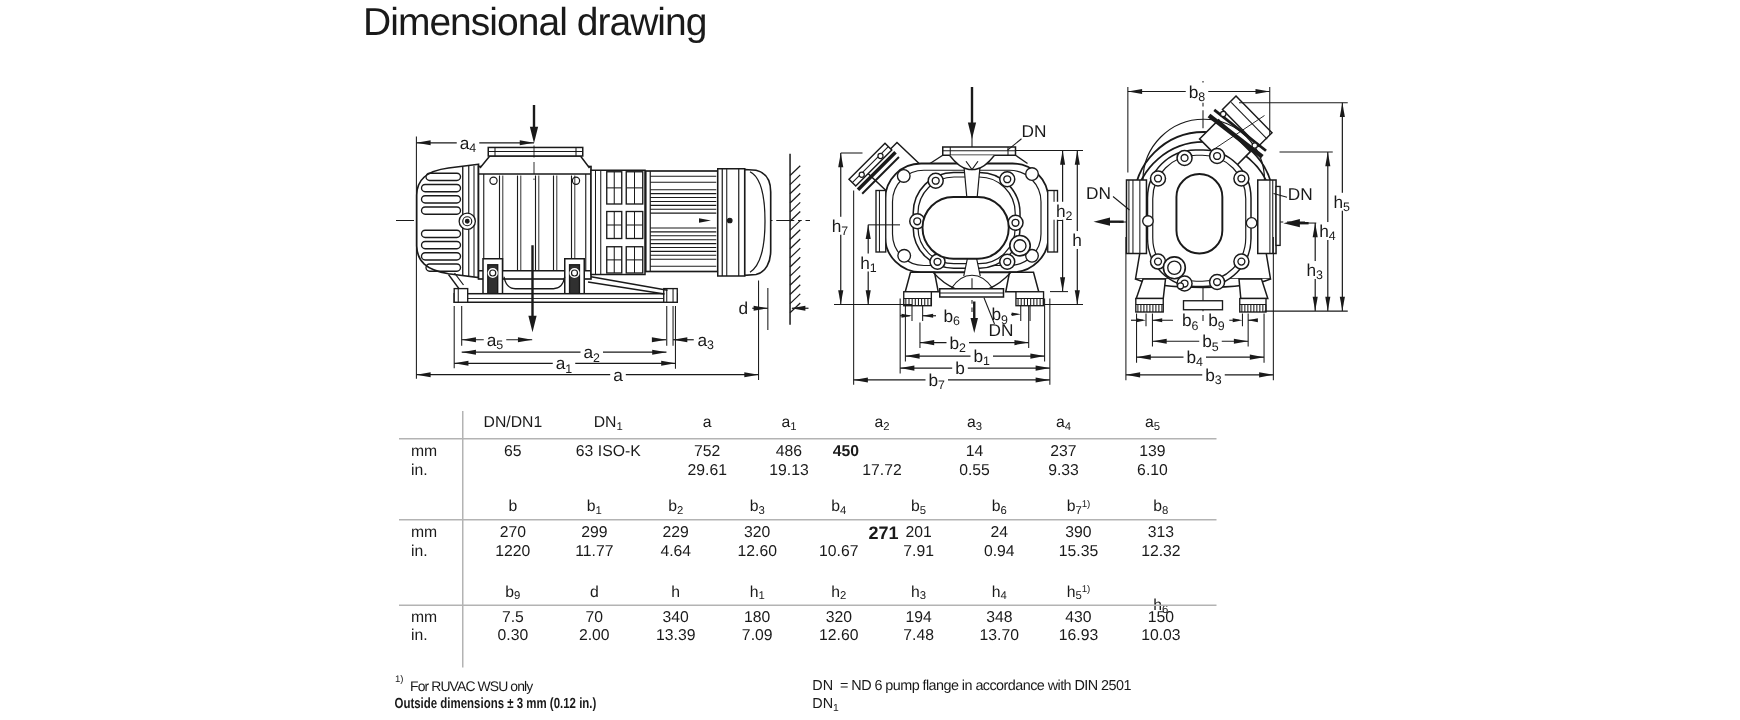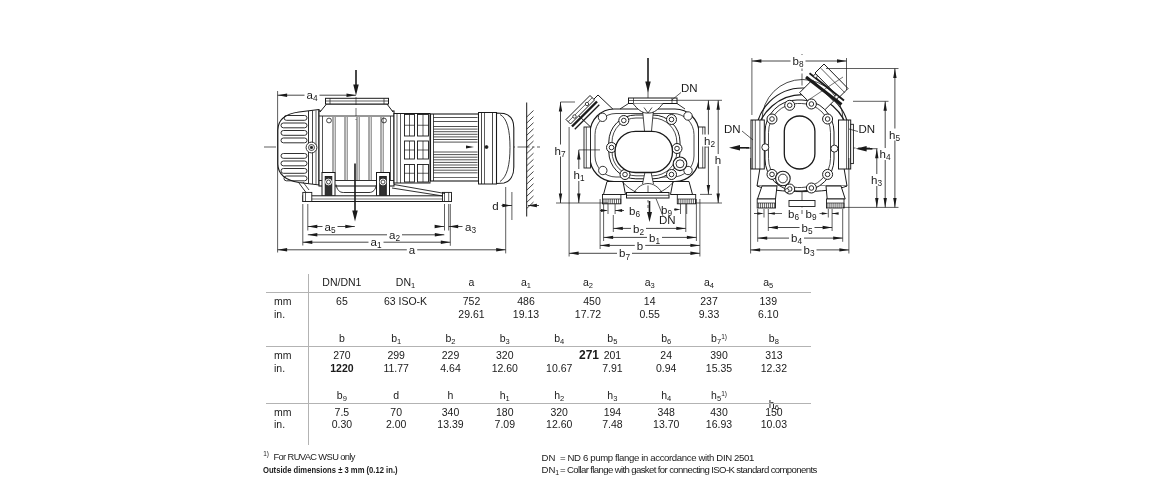--- a/index.html
+++ b/index.html
@@ -468,33 +468,34 @@
       <polygon points="757.7,238.1 767.2,236.4 767.2,239.79999999999998" fill="#1a1a1a"></polygon>
       <polygon points="842.7,238.1 833.2,239.79999999999998 833.2,236.4" fill="#1a1a1a"></polygon>
       <rect x="789.0" y="232.12" width="15.0" height="11.96" fill="#fff"></rect>
       <text x="791.0" y="242.23999999999998" font-size="11.5" fill="#1a1a1a">b<tspan font-size="8.28" dy="2.07">4</tspan></text>
       <line x1="750.6" y1="249.9" x2="848.9" y2="249.9" stroke="#1a1a1a" stroke-width="0.8"></line>
       <polygon points="750.6,249.9 760.1,248.20000000000002 760.1,251.6" fill="#1a1a1a"></polygon>
       <polygon points="848.9,249.9 839.4,251.6 839.4,248.20000000000002" fill="#1a1a1a"></polygon>
       <rect x="801.5" y="243.92000000000002" width="15.0" height="11.96" fill="#fff"></rect>
       <text x="803.5" y="254.04" font-size="11.5" fill="#1a1a1a">b<tspan font-size="8.28" dy="2.07">3</tspan></text>
     </svg>
+<div style="position:absolute;left:242px;top:1px;font-size:26px;color:#1a1a1a;letter-spacing:-0.65px;line-height:1.05">Dimensional drawing</div>
 <div style="position:absolute;left:341.9px;top:281.5px;transform:translate(-50%,-50%);font-size:10.5px;font-weight:normal;color:#1a1a1a;white-space:nowrap;line-height:1">DN/DN1</div>
     <div style="position:absolute;left:405.5px;top:281.5px;transform:translate(-50%,-50%);font-size:10.5px;font-weight:normal;color:#1a1a1a;white-space:nowrap;line-height:1">DN<span style="font-size:0.72em;vertical-align:-0.25em;line-height:0">1</span></div>
     <div style="position:absolute;left:471.5px;top:281.5px;transform:translate(-50%,-50%);font-size:10.5px;font-weight:normal;color:#1a1a1a;white-space:nowrap;line-height:1">a</div>
     <div style="position:absolute;left:526.0px;top:281.5px;transform:translate(-50%,-50%);font-size:10.5px;font-weight:normal;color:#1a1a1a;white-space:nowrap;line-height:1">a<span style="font-size:0.72em;vertical-align:-0.25em;line-height:0">1</span></div>
     <div style="position:absolute;left:588.0px;top:281.5px;transform:translate(-50%,-50%);font-size:10.5px;font-weight:normal;color:#1a1a1a;white-space:nowrap;line-height:1">a<span style="font-size:0.72em;vertical-align:-0.25em;line-height:0">2</span></div>
     <div style="position:absolute;left:649.7px;top:281.5px;transform:translate(-50%,-50%);font-size:10.5px;font-weight:normal;color:#1a1a1a;white-space:nowrap;line-height:1">a<span style="font-size:0.72em;vertical-align:-0.25em;line-height:0">3</span></div>
     <div style="position:absolute;left:709.0px;top:281.5px;transform:translate(-50%,-50%);font-size:10.5px;font-weight:normal;color:#1a1a1a;white-space:nowrap;line-height:1">a<span style="font-size:0.72em;vertical-align:-0.25em;line-height:0">4</span></div>
     <div style="position:absolute;left:768.3px;top:281.5px;transform:translate(-50%,-50%);font-size:10.5px;font-weight:normal;color:#1a1a1a;white-space:nowrap;line-height:1">a<span style="font-size:0.72em;vertical-align:-0.25em;line-height:0">5</span></div>
     <div style="position:absolute;left:341.9px;top:301.0px;transform:translate(-50%,-50%);font-size:10.5px;font-weight:normal;color:#1a1a1a;white-space:nowrap;line-height:1">65</div>
     <div style="position:absolute;left:405.5px;top:301.0px;transform:translate(-50%,-50%);font-size:10.5px;font-weight:normal;color:#1a1a1a;white-space:nowrap;line-height:1">63 ISO-K</div>
     <div style="position:absolute;left:471.5px;top:301.0px;transform:translate(-50%,-50%);font-size:10.5px;font-weight:normal;color:#1a1a1a;white-space:nowrap;line-height:1">752</div>
     <div style="position:absolute;left:526.0px;top:301.0px;transform:translate(-50%,-50%);font-size:10.5px;font-weight:normal;color:#1a1a1a;white-space:nowrap;line-height:1">486</div>
-    <div style="position:absolute;left:592px;top:301.0px;transform:translate(-50%,-50%);font-size:10.5px;font-weight:normal;color:#1a1a1a;white-space:nowrap;line-height:1">450</div>
+    <div style="position:absolute;left:564px;top:301.0px;transform:translate(-50%,-50%);font-size:10.5px;font-weight:bold;color:#1a1a1a;white-space:nowrap;line-height:1">450</div>
     <div style="position:absolute;left:649.7px;top:301.0px;transform:translate(-50%,-50%);font-size:10.5px;font-weight:normal;color:#1a1a1a;white-space:nowrap;line-height:1">14</div>
     <div style="position:absolute;left:709.0px;top:301.0px;transform:translate(-50%,-50%);font-size:10.5px;font-weight:normal;color:#1a1a1a;white-space:nowrap;line-height:1">237</div>
     <div style="position:absolute;left:768.3px;top:301.0px;transform:translate(-50%,-50%);font-size:10.5px;font-weight:normal;color:#1a1a1a;white-space:nowrap;line-height:1">139</div>
     <div style="position:absolute;left:471.5px;top:314.4px;transform:translate(-50%,-50%);font-size:10.5px;font-weight:normal;color:#1a1a1a;white-space:nowrap;line-height:1">29.61</div>
     <div style="position:absolute;left:526.0px;top:314.4px;transform:translate(-50%,-50%);font-size:10.5px;font-weight:normal;color:#1a1a1a;white-space:nowrap;line-height:1">19.13</div>
     <div style="position:absolute;left:588.0px;top:314.4px;transform:translate(-50%,-50%);font-size:10.5px;font-weight:normal;color:#1a1a1a;white-space:nowrap;line-height:1">17.72</div>
     <div style="position:absolute;left:649.7px;top:314.4px;transform:translate(-50%,-50%);font-size:10.5px;font-weight:normal;color:#1a1a1a;white-space:nowrap;line-height:1">0.55</div>
     <div style="position:absolute;left:709.0px;top:314.4px;transform:translate(-50%,-50%);font-size:10.5px;font-weight:normal;color:#1a1a1a;white-space:nowrap;line-height:1">9.33</div>
     <div style="position:absolute;left:768.3px;top:314.4px;transform:translate(-50%,-50%);font-size:10.5px;font-weight:normal;color:#1a1a1a;white-space:nowrap;line-height:1">6.10</div>
     <div style="position:absolute;left:341.9px;top:337.8px;transform:translate(-50%,-50%);font-size:10.5px;font-weight:normal;color:#1a1a1a;white-space:nowrap;line-height:1">b</div>
@@ -508,21 +509,21 @@
     <div style="position:absolute;left:773.9px;top:337.8px;transform:translate(-50%,-50%);font-size:10.5px;font-weight:normal;color:#1a1a1a;white-space:nowrap;line-height:1">b<span style="font-size:0.72em;vertical-align:-0.25em;line-height:0">8</span></div>
     <div style="position:absolute;left:341.9px;top:354.8px;transform:translate(-50%,-50%);font-size:10.5px;font-weight:normal;color:#1a1a1a;white-space:nowrap;line-height:1">270</div>
     <div style="position:absolute;left:396.2px;top:354.8px;transform:translate(-50%,-50%);font-size:10.5px;font-weight:normal;color:#1a1a1a;white-space:nowrap;line-height:1">299</div>
     <div style="position:absolute;left:450.5px;top:354.8px;transform:translate(-50%,-50%);font-size:10.5px;font-weight:normal;color:#1a1a1a;white-space:nowrap;line-height:1">229</div>
     <div style="position:absolute;left:504.8px;top:354.8px;transform:translate(-50%,-50%);font-size:10.5px;font-weight:normal;color:#1a1a1a;white-space:nowrap;line-height:1">320</div>
     <div style="position:absolute;left:589px;top:354.8px;transform:translate(-50%,-50%);font-size:12px;font-weight:bold;color:#1a1a1a;white-space:nowrap;line-height:1">271</div>
     <div style="position:absolute;left:612.4px;top:354.8px;transform:translate(-50%,-50%);font-size:10.5px;font-weight:normal;color:#1a1a1a;white-space:nowrap;line-height:1">201</div>
     <div style="position:absolute;left:666.2px;top:354.8px;transform:translate(-50%,-50%);font-size:10.5px;font-weight:normal;color:#1a1a1a;white-space:nowrap;line-height:1">24</div>
     <div style="position:absolute;left:719.0px;top:354.8px;transform:translate(-50%,-50%);font-size:10.5px;font-weight:normal;color:#1a1a1a;white-space:nowrap;line-height:1">390</div>
     <div style="position:absolute;left:773.9px;top:354.8px;transform:translate(-50%,-50%);font-size:10.5px;font-weight:normal;color:#1a1a1a;white-space:nowrap;line-height:1">313</div>
-    <div style="position:absolute;left:341.9px;top:367.8px;transform:translate(-50%,-50%);font-size:10.5px;font-weight:bold;color:#1a1a1a;white-space:nowrap;line-height:1">1220</div>
+    <div style="position:absolute;left:341.9px;top:367.8px;transform:translate(-50%,-50%);font-size:10.5px;font-weight:normal;color:#1a1a1a;white-space:nowrap;line-height:1">1220</div>
     <div style="position:absolute;left:396.2px;top:367.8px;transform:translate(-50%,-50%);font-size:10.5px;font-weight:normal;color:#1a1a1a;white-space:nowrap;line-height:1">11.77</div>
     <div style="position:absolute;left:450.5px;top:367.8px;transform:translate(-50%,-50%);font-size:10.5px;font-weight:normal;color:#1a1a1a;white-space:nowrap;line-height:1">4.64</div>
     <div style="position:absolute;left:504.8px;top:367.8px;transform:translate(-50%,-50%);font-size:10.5px;font-weight:normal;color:#1a1a1a;white-space:nowrap;line-height:1">12.60</div>
     <div style="position:absolute;left:559.2px;top:367.8px;transform:translate(-50%,-50%);font-size:10.5px;font-weight:normal;color:#1a1a1a;white-space:nowrap;line-height:1">10.67</div>
     <div style="position:absolute;left:612.4px;top:367.8px;transform:translate(-50%,-50%);font-size:10.5px;font-weight:normal;color:#1a1a1a;white-space:nowrap;line-height:1">7.91</div>
     <div style="position:absolute;left:666.2px;top:367.8px;transform:translate(-50%,-50%);font-size:10.5px;font-weight:normal;color:#1a1a1a;white-space:nowrap;line-height:1">0.94</div>
     <div style="position:absolute;left:719.0px;top:367.8px;transform:translate(-50%,-50%);font-size:10.5px;font-weight:normal;color:#1a1a1a;white-space:nowrap;line-height:1">15.35</div>
     <div style="position:absolute;left:773.9px;top:367.8px;transform:translate(-50%,-50%);font-size:10.5px;font-weight:normal;color:#1a1a1a;white-space:nowrap;line-height:1">12.32</div>
     <div style="position:absolute;left:341.9px;top:395.3px;transform:translate(-50%,-50%);font-size:10.5px;font-weight:normal;color:#1a1a1a;white-space:nowrap;line-height:1">b<span style="font-size:0.72em;vertical-align:-0.25em;line-height:0">9</span></div>
     <div style="position:absolute;left:396.2px;top:395.3px;transform:translate(-50%,-50%);font-size:10.5px;font-weight:normal;color:#1a1a1a;white-space:nowrap;line-height:1">d</div>
@@ -560,14 +561,13 @@
     <div style="position:absolute;left:265.5px;top:291.6px;width:545.8px;height:1px;background:#b3b3b3"></div>
     <div style="position:absolute;left:265.5px;top:345.5px;width:545.8px;height:1px;background:#b3b3b3"></div>
     <div style="position:absolute;left:265.5px;top:402.6px;width:545.8px;height:1px;background:#b3b3b3"></div>
     <div style="position:absolute;left:308.3px;top:273.8px;width:1px;height:170.8px;background:#b3b3b3"></div>
     <div style="position:absolute;left:263.3px;top:453.5px;transform:translate(0,-50%);font-size:6.4px;color:#1a1a1a;line-height:1">1)</div>
     <div style="position:absolute;left:273.4px;top:458px;transform:translate(0,-50%);font-size:9.3px;letter-spacing:-0.6px;color:#1a1a1a;white-space:nowrap;line-height:1">For RUVAC WSU only</div>
     <div style="position:absolute;left:262.9px;top:469.8px;transform:translate(0,-50%) scaleX(0.78);transform-origin:left center;font-size:9.8px;font-weight:bold;color:#1a1a1a;white-space:nowrap;line-height:1">Outside dimensions ± 3 mm (0.12 in.)</div>
     <div style="position:absolute;left:541.5px;top:458px;transform:translate(0,-50%);font-size:9.6px;font-weight:normal;color:#1a1a1a;white-space:nowrap;line-height:1">DN</div>
     <div style="position:absolute;left:541.5px;top:470.3px;transform:translate(0,-50%);font-size:9.6px;font-weight:normal;color:#1a1a1a;white-space:nowrap;line-height:1">DN<span style="font-size:0.72em;vertical-align:-0.25em;line-height:0">1</span></div>
     <div style="position:absolute;left:560px;top:458px;transform:translate(0,-50%);font-size:9.6px;letter-spacing:-0.37px;color:#1a1a1a;white-space:nowrap;line-height:1">= ND 6 pump flange in accordance with DIN 2501</div>
-    <div style="position:absolute;left:560px;top:470.3px;transform:translate(0,-50%);font-size:9.6px;letter-spacing:-0.63px;color:#1a1a1a;white-space:nowrap;line-height:1">= Collar flange with gasket for connecting ISO-K standard components</div>
 </div>
 
 </body></html>

